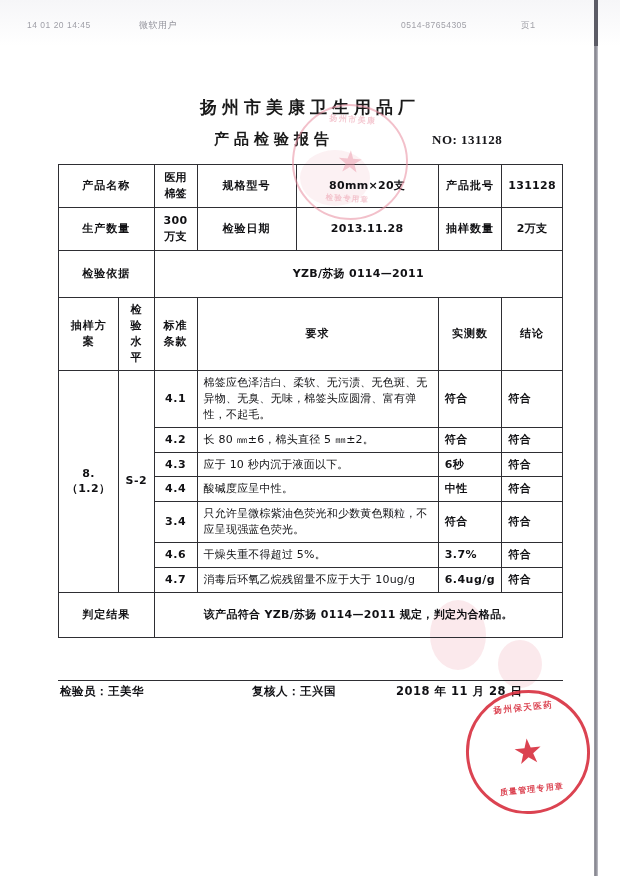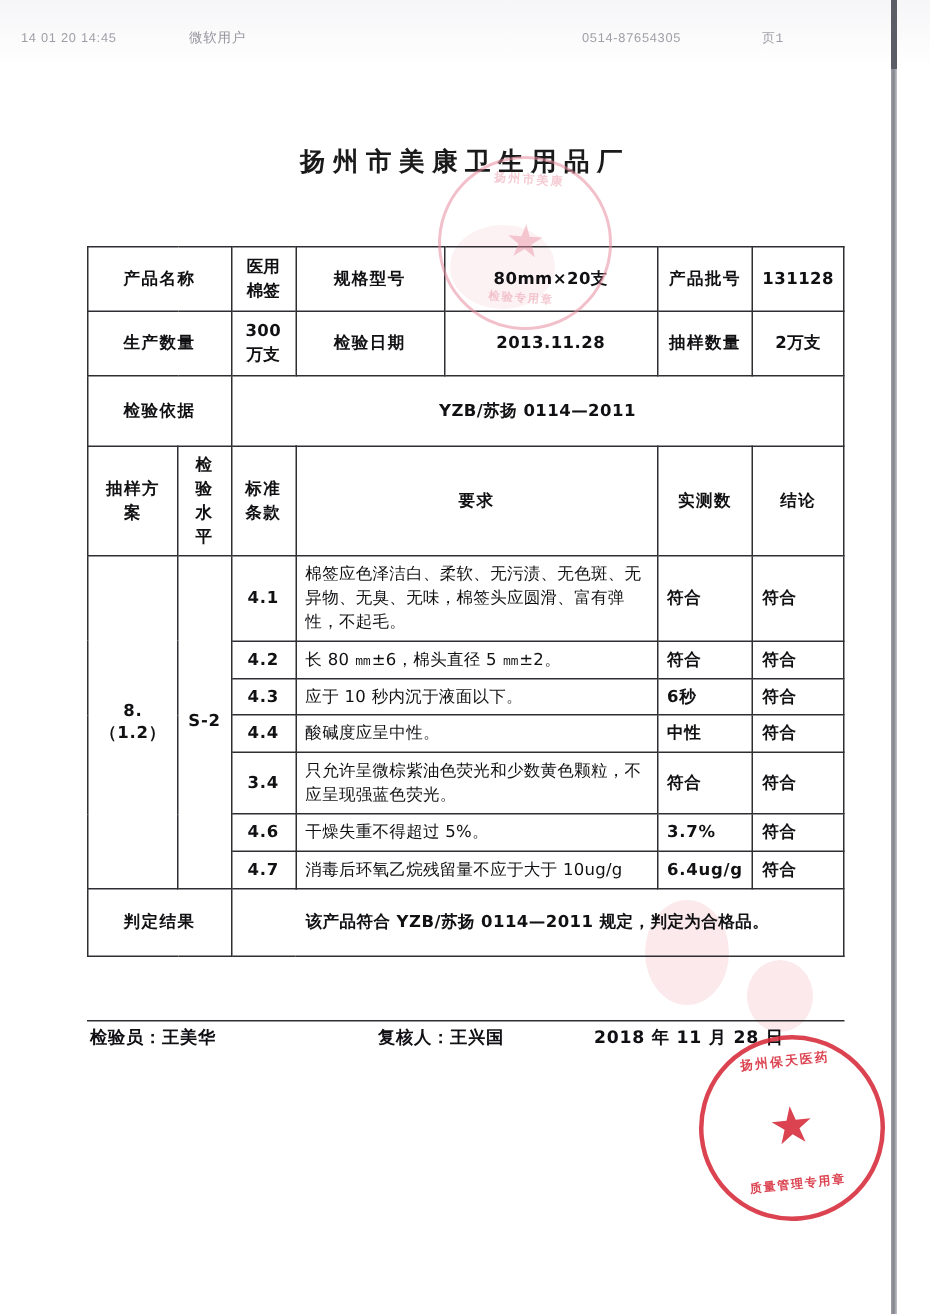--- a/index.html
+++ b/index.html
@@ -26,21 +26,21 @@
       linear-gradient(180deg, #f6f6f8 0px, #ffffff 46px),
       linear-gradient(90deg, #ffffff 0%, #fdfdfd 50%, #fafafa 100%);
     pointer-events: none;
     z-index: 0;
   }
 
   
   #fax-header {
     position: absolute;
     top: 18px;
-    left: 0;
+    left: 13px;
     width: 500px;
     height: 22px;
     z-index: 3;
     color: #9a9aa2;
     font-family: "Liberation Sans", sans-serif;
     font-size: 8.5px;
     letter-spacing: .5px;
     opacity: .95;
     padding-left: 15px;
   }
@@ -340,20 +340,24 @@
 
   <div id="fax-header">
     <span class="fx fx-date">14  01  20  14:45</span>
     <span class="fx fx-user">微软用户</span>
     <span class="fx fx-phone">0514-87654305</span>
     <span class="fx fx-page">页1</span>
   </div>
 
   <div id="title-block">
     <div id="company-title">扬州市美康卫生用品厂</div>
+    <div id="report-line">
+      <span id="report-title">产品检验报告</span>
+      <span id="report-no">NO: 131128</span>
+    </div>
   </div>
 
   <table id="report-table">
     <tbody>
       <tr class="row-tall">
         <td class="c-label" colspan="2">产品名称</td>
         <td class="c-value-cjk" colspan="2">医用棉签</td>
         <td class="c-label">规格型号</td>
         <td class="c-value">80mm×20支</td>
         <td class="c-label">产品批号</td>

